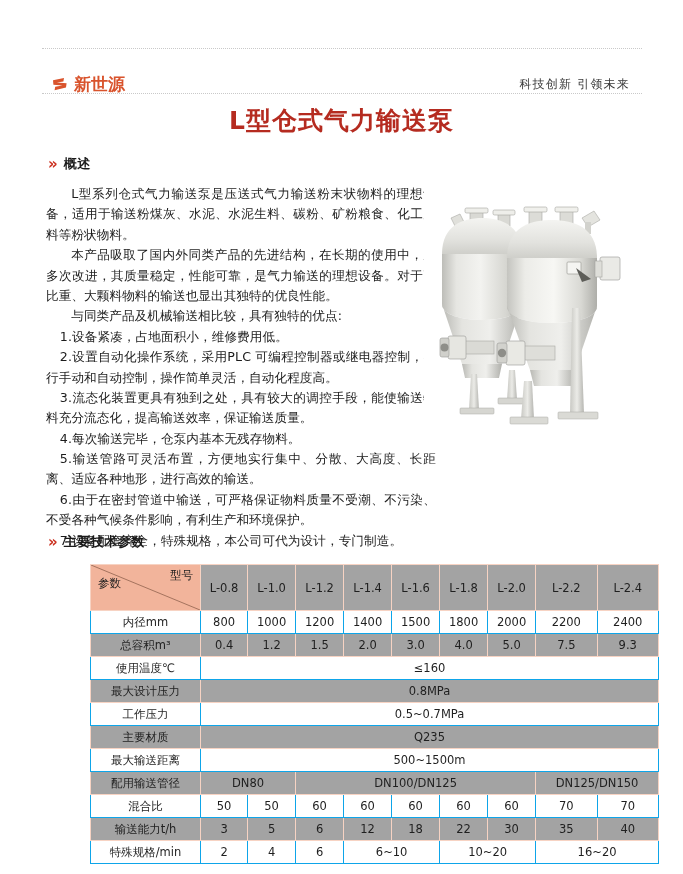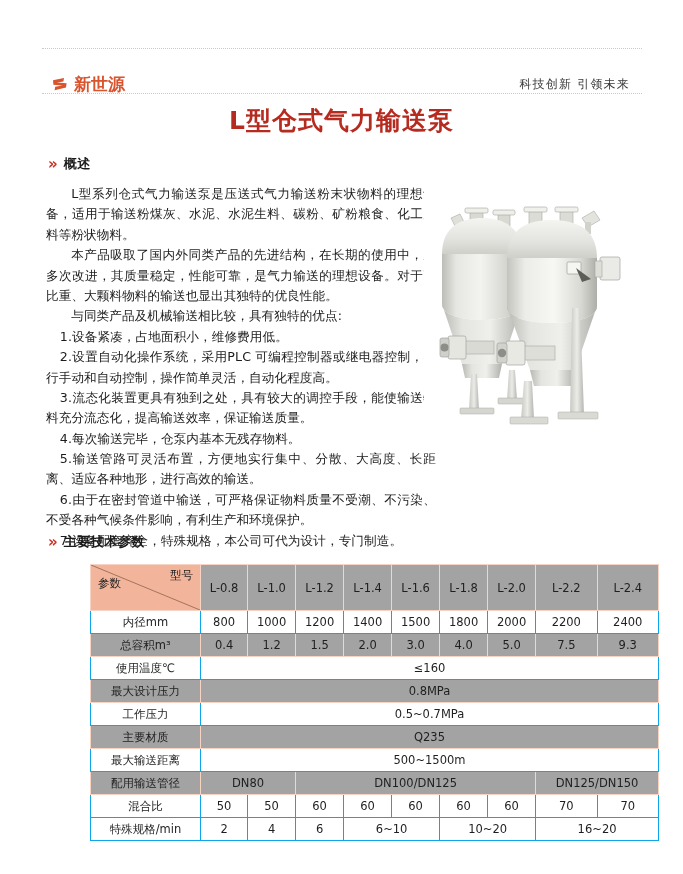--- a/index.html
+++ b/index.html
@@ -326,20 +326,32 @@
           <td>50</td>
           <td>50</td>
           <td>60</td>
           <td>60</td>
           <td>60</td>
           <td>60</td>
           <td>60</td>
           <td>70</td>
           <td>70</td>
         </tr>
+        <tr class="pink">
+          <td class="label">输送能力t/h</td>
+          <td>3</td>
+          <td>5</td>
+          <td>6</td>
+          <td>12</td>
+          <td>18</td>
+          <td>22</td>
+          <td>30</td>
+          <td>35</td>
+          <td>40</td>
+        </tr>
         <tr class="white">
           <td class="label">特殊规格/min</td>
           <td>2</td>
           <td>4</td>
           <td>6</td>
           <td colspan="2">6~10</td>
           <td colspan="2">10~20</td>
           <td colspan="2">16~20</td>
         </tr>
       </tbody>

